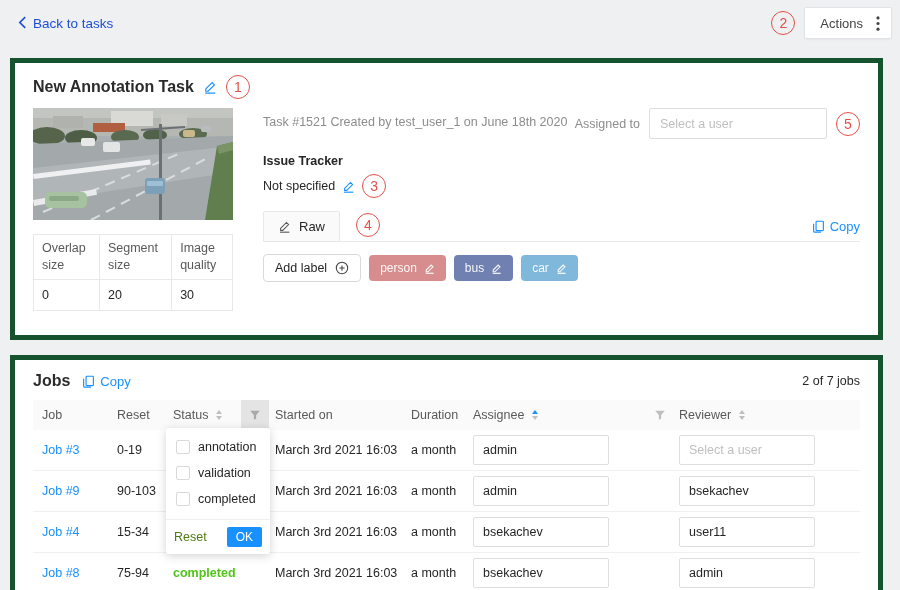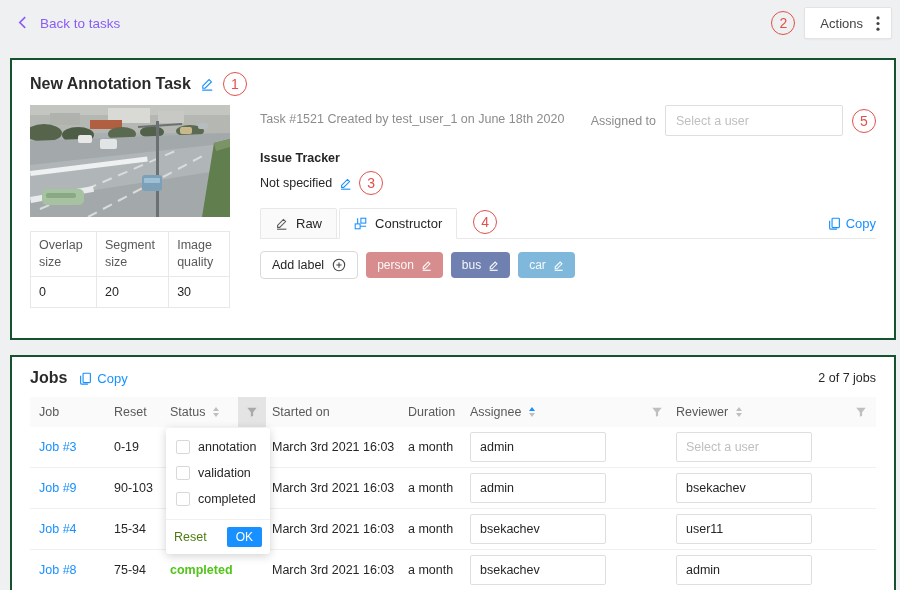--- a/index.html
+++ b/index.html
@@ -19,34 +19,34 @@
     color:#e2504a; font-size:14px;
     display:inline-flex; align-items:center; justify-content:center;
   }
 
   
   .topbar {
     position:absolute; top:0; left:0; right:0; height:46px;
     display:flex; align-items:center; justify-content:space-between;
     padding:0 8px 0 18px;
   }
-  .back-link { display:flex; align-items:flex-start; gap:13px; color:#8b5cf6; font-size:13.5px; cursor:pointer; }
+  .back-link { display:flex; align-items:flex-start; gap:6px; color:#1d4ed8; font-size:13.5px; cursor:pointer; }
   .topbar-right { display:flex; align-items:center; gap:9px; }
   .actions-btn {
     display:flex; align-items:center; gap:13px;
     background:#fff; border:1px solid #e1e3e6; border-radius:2px;
     height:32px; padding:0 11px 0 15px;
     font-size:13px; color:#434343; cursor:pointer;
     box-shadow:0 1px 2px rgba(0,0,0,0.04);
   }
 
   
   .card {
-    position:absolute; left:10px; right:4px;
-    background:#fff; border:2px solid #14532d;
+    position:absolute; left:10px; right:17px;
+    background:#fff; border:5px solid #14532d;
   }
   .card-task { top:58px; height:282px; padding:12px 18px; }
   .card-jobs { top:355px; height:280px; padding:12px 18px 0; }
 
   
   .task-title-row { display:flex; align-items:center; gap:9px; }
   .task-title { font-size:16px; font-weight:bold; color:#2b2b2b; }
   .edit-icon { color:#1890ff; display:inline-flex; cursor:pointer; }
   .task-content { display:flex; margin-top:9px; }
   .left-col { width:200px; flex:none; }
@@ -261,30 +261,20 @@
       <div class="tabs-row">
         <div class="tab">
           <span class="ticon">
             <svg viewBox="0 0 16 16" width="13" height="13">
                 <path d="M3.2 10.2L10.4 3l2.6 2.6-7.2 7.2H3.2v-2.6z" fill="none" stroke="currentColor" stroke-width="1.3"></path>
                 <path d="M2.5 15h11.5" stroke="currentColor" stroke-width="1.4"></path>
               </svg>
           </span>
           <span>Raw</span>
         </div>
-        <div class="tab active">
-          <span class="ticon">
-            <svg viewBox="0 0 16 16" width="13" height="13">
-                <rect x="1.5" y="8.5" width="6" height="6" fill="none" stroke="currentColor" stroke-width="1.3"></rect>
-                <rect x="8.5" y="1.5" width="6" height="6" fill="none" stroke="currentColor" stroke-width="1.3"></rect>
-                <path d="M7.5 11.5H15M4.5 1.5v7" stroke="currentColor" stroke-width="1.3" fill="none"></path>
-              </svg>
-          </span>
-          <span>Constructor</span>
-        </div>
         <span class="rc">4</span>
         <div class="copy-link">
           <span style="display:inline-flex;">
             <svg viewBox="0 0 16 16" width="13" height="13">
                 <rect x="5" y="1.5" width="9" height="11.5" rx="1" fill="none" stroke="currentColor" stroke-width="1.4"></rect>
                 <path d="M11 15H3.6A1.6 1.6 0 0 1 2 13.4V4.5" fill="none" stroke="currentColor" stroke-width="1.4"></path>
               </svg>
           </span>
           <span>Copy</span>
         </div>

